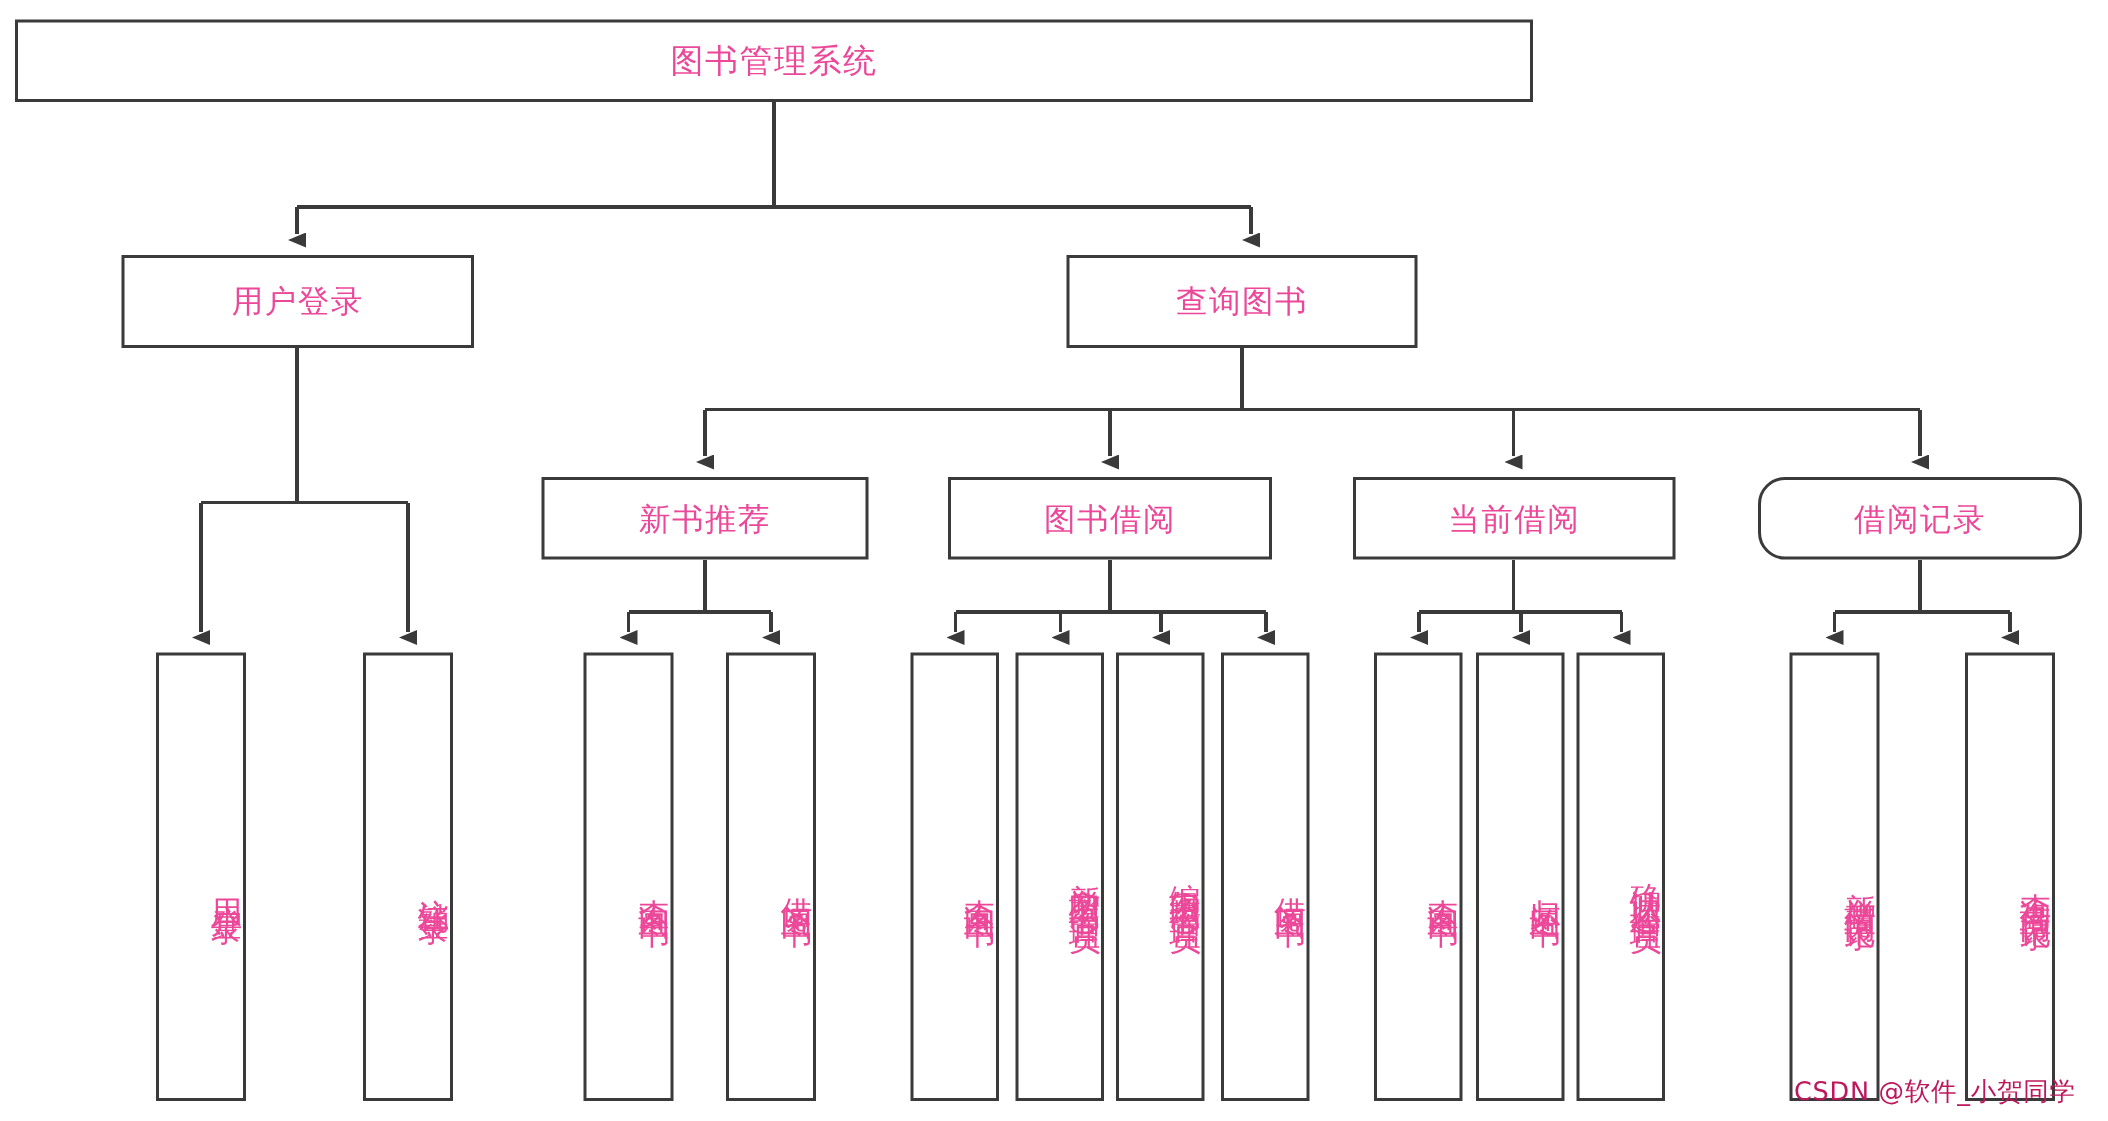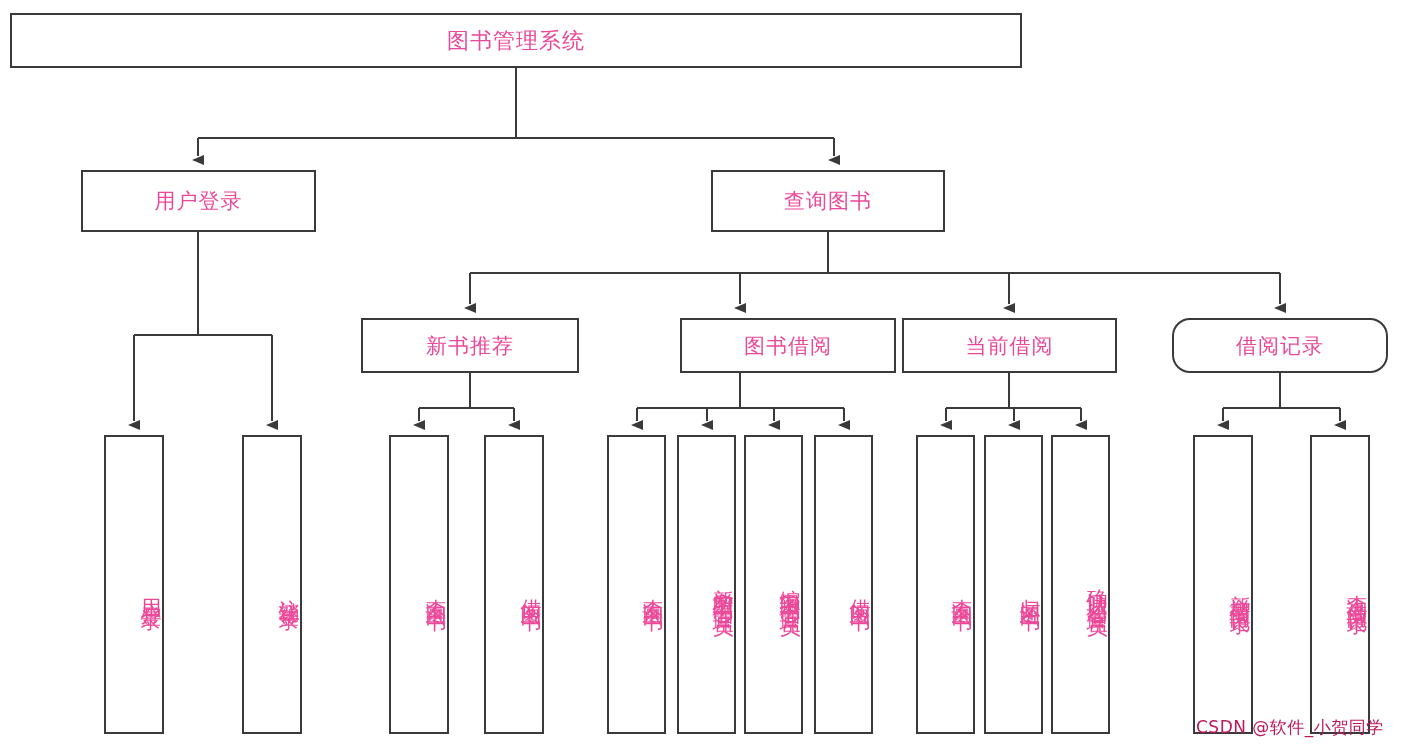--- a/index.html
+++ b/index.html
@@ -126,21 +126,21 @@
   <div class="node horiz" style="left:81px; top:170px; width:235px; height:62px;">
     <span>用户登录</span>
   </div>
   <div class="node horiz" style="left:711px; top:170px; width:234px; height:62px;">
     <span>查询图书</span>
   </div>
 
   <div class="node horiz" style="left:361px; top:318px; width:218px; height:55px;justify-content:center;">
     <span>新书推荐</span>
   </div>
-  <div class="node horiz" style="left:632px; top:318px; width:216px; height:55px;margin-left:48px;">
+  <div class="node horiz" style="left:632px; top:318px; width:216px; height:55px;">
     <span>图书借阅</span>
   </div>
   <div class="node horiz" style="left:902px; top:318px; width:215px; height:55px;align-items:center;">
     <span>当前借阅</span>
   </div>
   <div class="node horiz" style="left:1172px; top:318px; width:216px; height:55px;border-radius:18px;">
     <span>借阅记录</span>
   </div>
 
   <div class="node vert" style="left:104px; top:435px; width:60px; height:299px;">

